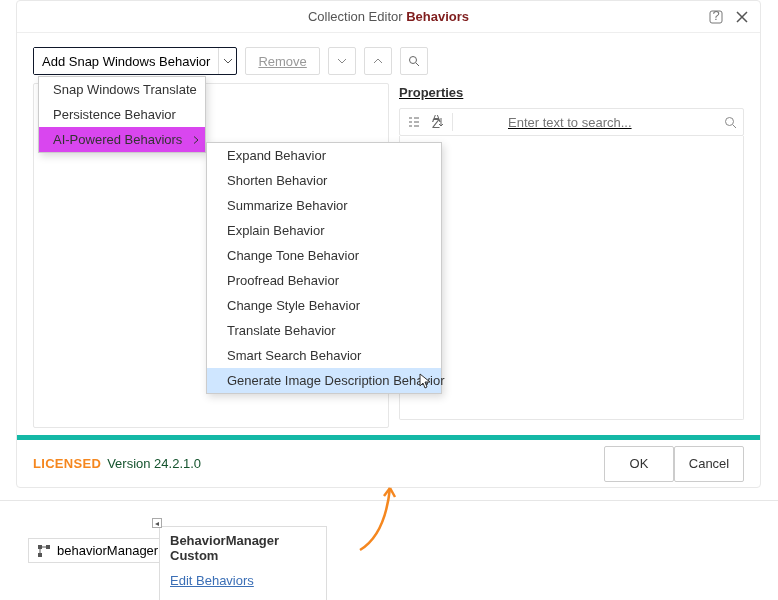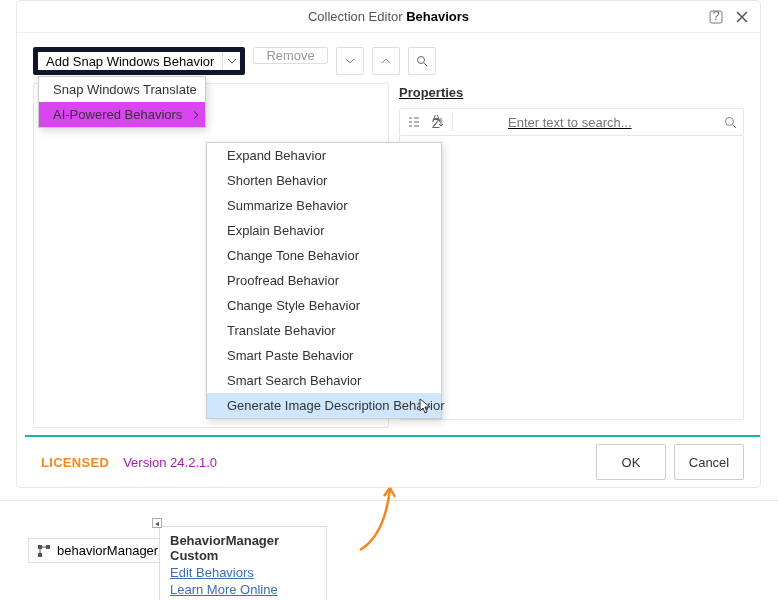--- a/index.html
+++ b/index.html
@@ -1,56 +1,56 @@
 <!DOCTYPE html>
 <html><head>
 <meta charset="utf-8">
 <style>
 *{box-sizing:border-box;margin:0;padding:0;font-family:"Segoe UI",Tahoma,Arial,sans-serif;font-size:13px;}
 body{background:#fff;width:778px;height:600px;position:relative;overflow:hidden;}
 .dialog{position:absolute;left:16px;top:0;width:745px;height:488px;border:1px solid #e8e8e8;border-radius:4px;background:#fff;}
 .titlebar{display:flex;align-items:center;justify-content:center;height:32px;border-bottom:1px solid #eee;position:relative;}
 .title{color:#555;}
-.title strong{font-weight:600;color:#000000;}
+.title strong{font-weight:600;color:#7f1d1d;}
 .titlebar-right{position:absolute;right:8px;display:flex;gap:6px;align-items:center;}
 .icon-btn{width:20px;height:20px;display:flex;align-items:center;justify-content:center;color:#555;cursor:pointer;}
 .toolbar{display:flex;gap:8px;padding:14px 16px 8px;}
-.split-btn{display:flex;border:5px solid #0f172a;border-radius:2px;height:28px;}
+.split-btn{display:flex;border:1px solid #0f172a;border-radius:2px;height:28px;}
 .split-btn .main{padding:0 8px;display:flex;align-items:center;background:#fff;}
 .split-btn .caret{width:18px;display:flex;align-items:center;justify-content:center;border-left:1px solid #ddd;}
-.btn{border:1px solid #ddd;border-radius:2px;height:17px;padding:0 12px;background:#fff;color:#999;display:flex;align-items:center;}
+.btn{border:1px solid #ddd;border-radius:2px;height:28px;padding:0 12px;background:#fff;color:#999;display:flex;align-items:center;text-decoration:underline;}
 .sq-btn{border:1px solid #ddd;border-radius:2px;width:28px;height:28px;display:flex;align-items:center;justify-content:center;color:#555;background:#fff;}
 .body{display:flex;padding:0 16px;gap:10px;height:345px;text-decoration:underline;}
 .left-panel{flex:0 0 356px;border:1px solid #e6e6e6;border-radius:2px;background:#fff;}
 .right-panel{flex:1;position:relative;}
 .section-label{font-weight:600;color:#333;padding:2px 0 8px;}
 .prop-toolbar{display:flex;align-items:center;border:1px solid #e6e6e6;border-radius:2px;height:28px;background:#fff;}
 .prop-toolbar .tool{width:20px;height:20px;display:flex;align-items:center;justify-content:center;margin-left:4px;color:#666;}
 .search-wrap{flex:1;display:flex;align-items:center;position:relative;}
 .search-input{width:100%;border:none;outline:none;padding:0 26px 0 8px;color:#ec4899;background:transparent;margin-left:43px;}
 .search-icon{position:absolute;right:6px;color:#888;}
 .right-fill{border:1px solid #e6e6e6;border-top:none;height:284px;border-radius:0 0 2px 2px;}
-.footer{position:absolute;left:8px;right:0;bottom:0;height:52px;border-top:2px solid #14b8a6;display:flex;align-items:center;padding:0 16px;gap:8px;}
+.footer{position:absolute;left:0;right:0;bottom:0;height:52px;border-top:5px solid #14b8a6;display:flex;align-items:center;padding:0 16px;}
 .licensed{color:#f5871f;font-weight:700;letter-spacing:0.3px;}
-.version{color:#a21caf;margin-left:6px;}
+.version{color:#14532d;margin-left:6px;}
 .footer-spacer{flex:1;}
 .footer .ok,.footer .cancel{border:1px solid #ccc;border-radius:2px;height:36px;width:70px;background:#fff;color:#333;}
 .dropdown{position:absolute;left:38px;top:76px;width:168px;background:#fff;border:1px solid #ccc;box-shadow:2px 3px 8px rgba(0,0,0,0.15);z-index:20;}
 .dropdown .item{padding:5px 14px;color:#333;white-space:nowrap;position:relative;}
 .dropdown .item.hl{background:#d946ef;}
 .dropdown .item .sub-arrow{position:absolute;right:6px;top:50%;transform:translateY(-50%);}
 .submenu{position:absolute;left:206px;top:142px;width:236px;background:#fff;border:1px solid #ccc;box-shadow:2px 3px 8px rgba(0,0,0,0.15);z-index:21;}
 .submenu .item{padding:5px 20px;color:#333;white-space:nowrap;}
 .submenu .item.hl{background:#cfe6ff;position:relative;}
 .cursor{position:absolute;right:10px;top:50%;transform:translateY(-50%);}
 .arrow-svg{position:absolute;left:350px;top:480px;pointer-events:none;}
 .tasks-popup{position:absolute;left:159px;top:526px;width:168px;border:1px solid #ddd;background:#fff;padding:6px 10px;}
 .tasks-popup .handle{position:absolute;top:-9px;left:-8px;width:10px;height:10px;border:1px solid #aaa;background:#fff;display:flex;align-items:center;justify-content:center;font-size:8px;color:#555;}
 .tasks-popup .hdr{font-weight:700;color:#333;}
-.tasks-popup a{color:#3b6fb6;text-decoration:underline;display:block;margin-top:2px;}
+.tasks-popup a{color:#3b6fb6;text-decoration:underline;display:block;margin-top:10px;}
 .component-chip{position:absolute;left:28px;top:538px;border:1px solid #ddd;padding:4px 8px;display:flex;align-items:center;gap:6px;background:#fff;}
 .component-chip .dots{font-size:11px;color:#444;}
 .z-divider{position:absolute;left:0;right:0;top:500px;height:1px;background:#e6e6e6;}
 svg{display:block;}
 </style>
 </head>
 <body>
 
 <div class="dialog">
   <div class="titlebar">
@@ -136,40 +136,40 @@
     <span class="licensed">LICENSED</span>
     <span class="version">Version 24.2.1.0</span>
     <div class="footer-spacer"></div>
     <button class="ok">OK</button>
     <button class="cancel">Cancel</button>
   </div>
 </div>
 
 <div class="dropdown">
   <div class="item">Snap Windows Translate</div>
+  <div class="item">Persistence Behavior</div>
   <div class="item hl">
     <span>AI-Powered Behaviors</span>
     <span class="sub-arrow">
       <svg width="6" height="9" viewBox="0 0 6 9">
           <path d="M1 1l4 3.5L1 8" fill="none" stroke="#333"></path>
         </svg>
     </span>
   </div>
 </div>
 
 <div class="submenu">
   <div class="item">Expand Behavior</div>
   <div class="item">Shorten Behavior</div>
   <div class="item">Summarize Behavior</div>
   <div class="item">Explain Behavior</div>
   <div class="item">Change Tone Behavior</div>
   <div class="item">Proofread Behavior</div>
   <div class="item">Change Style Behavior</div>
   <div class="item">Translate Behavior</div>
-  <div class="item">Smart Paste Behavior</div>
   <div class="item">Smart Search Behavior</div>
   <div class="item hl">
     <span>Generate Image Description Behavior</span>
     <span class="cursor">
       <svg width="12" height="16" viewBox="0 0 12 16">
           <path d="M1 1l0 12 3-3 2 5 2-1-2-5 5 0z" fill="#fff" stroke="#333" stroke-width="1"></path>
         </svg>
     </span>
   </div>
 </div>

